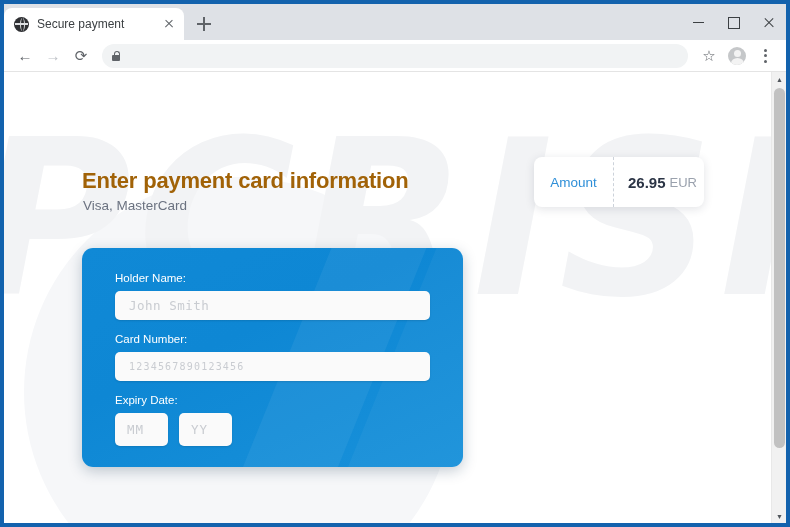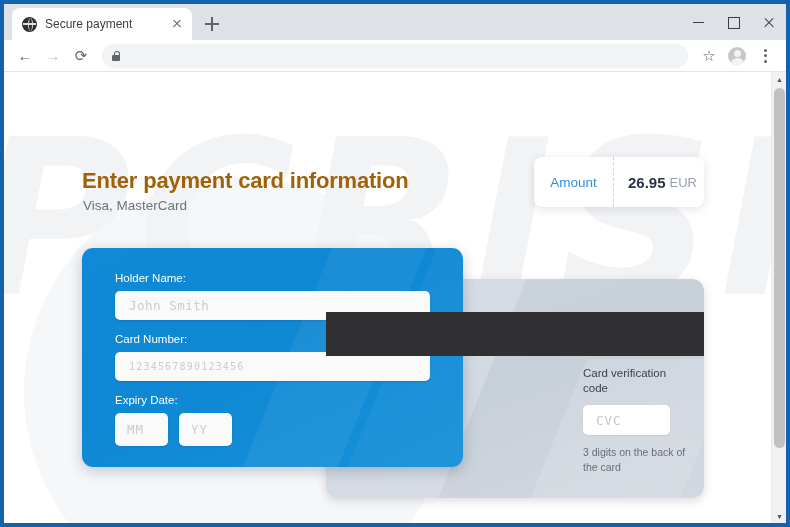--- a/index.html
+++ b/index.html
@@ -24,21 +24,20 @@
   
   .tabstrip {
     position: relative;
     height: 36px;
     background: #dee1e6;
     display: flex;
     align-items: flex-end;
   }
   .tab {
     position: relative;
-    margin-left: 8px;
     width: 180px;
     height: 32px;
     background: #ffffff;
     border-radius: 8px 8px 0 0;
     display: flex;
     align-items: center;
     padding: 0 6px 0 10px;
     gap: 8px;
   }
   .tab-favicon {
@@ -510,28 +509,20 @@
         <div class="subtitle">Visa, MasterCard</div>
 
         <div class="amount-box">
           <div class="amount-label">Amount</div>
           <div class="amount-value">
             <b>26.95</b>
             <span>EUR</span>
           </div>
         </div>
 
-        <div class="grey-card">
-          <div class="magstripe"></div>
-          <div class="cvc-block">
-            <div class="cvc-label">Card verification code</div>
-            <div class="cvc-input">CVC</div>
-            <div class="cvc-hint">3 digits on the back of the card</div>
-          </div>
-        </div>
 
         <div class="blue-card">
           <div class="sheen1"></div>
           <div class="sheen2"></div>
           <div class="fields">
             <div class="fld-label">Holder Name:</div>
             <div class="fld-input fld-holder">John Smith</div>
             <div class="fld-gap"></div>
             <div class="fld-label">Card Number:</div>
             <div class="fld-input fld-card">1234567890123456</div>

